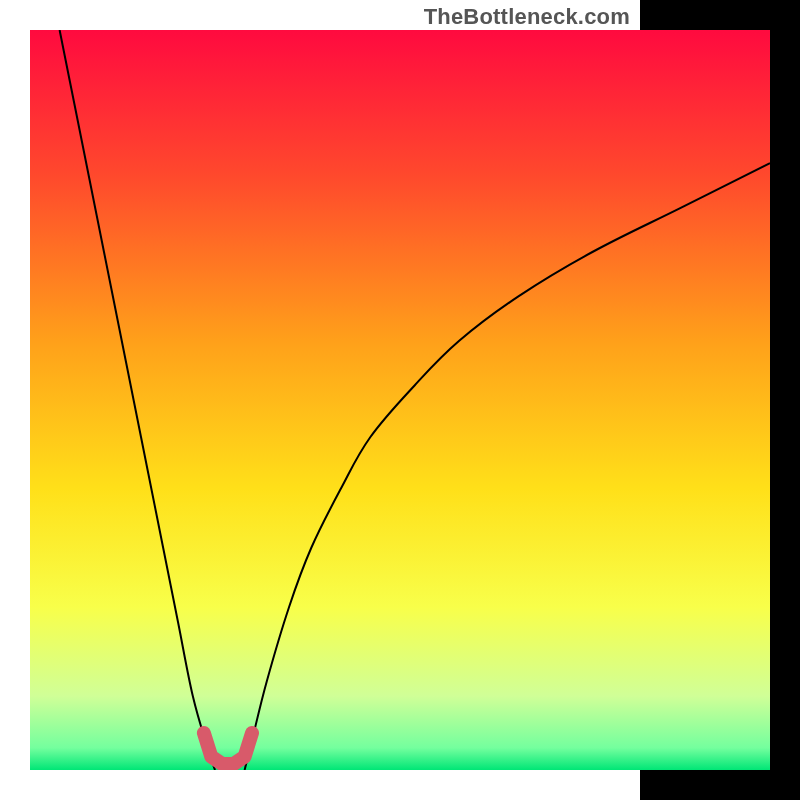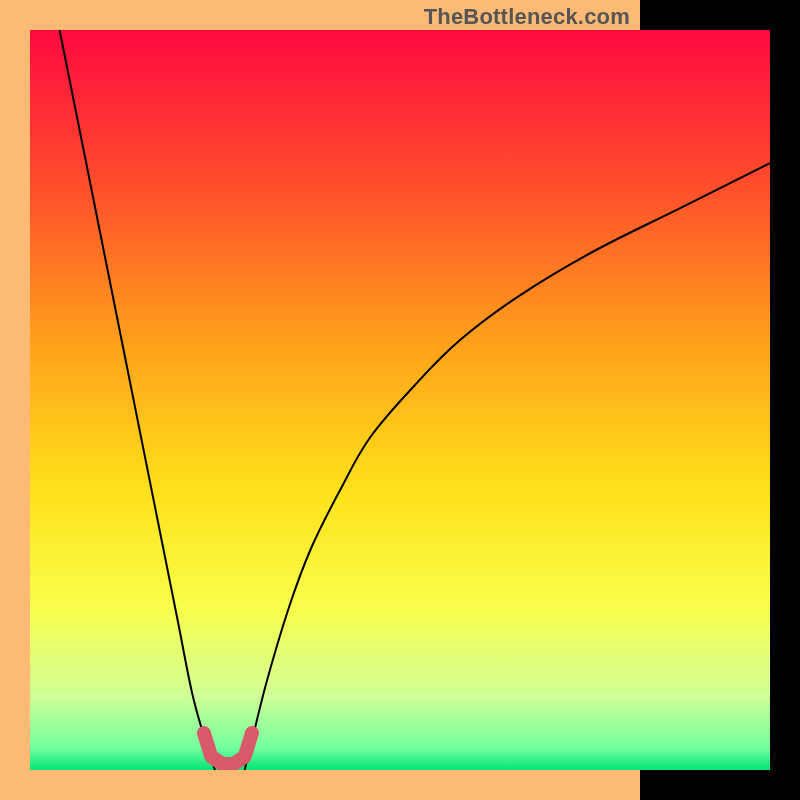--- a/index.html
+++ b/index.html
@@ -8,21 +8,21 @@
     width: 800px;
     height: 800px;
     overflow: hidden;
     background: #000;
     font-family: Arial, Helvetica, sans-serif;
   }
   .frame {
     position: absolute;
     left: 0; top: 0;
     width: 640px; height: 800px;
-    background: #fdba74;
+    background: #ffffff;
   }
   .plot-area {
     position: absolute;
     left: 30px;
     top: 30px;
     width: 740px;
     height: 740px;
   }
   .watermark {
     position: absolute;

